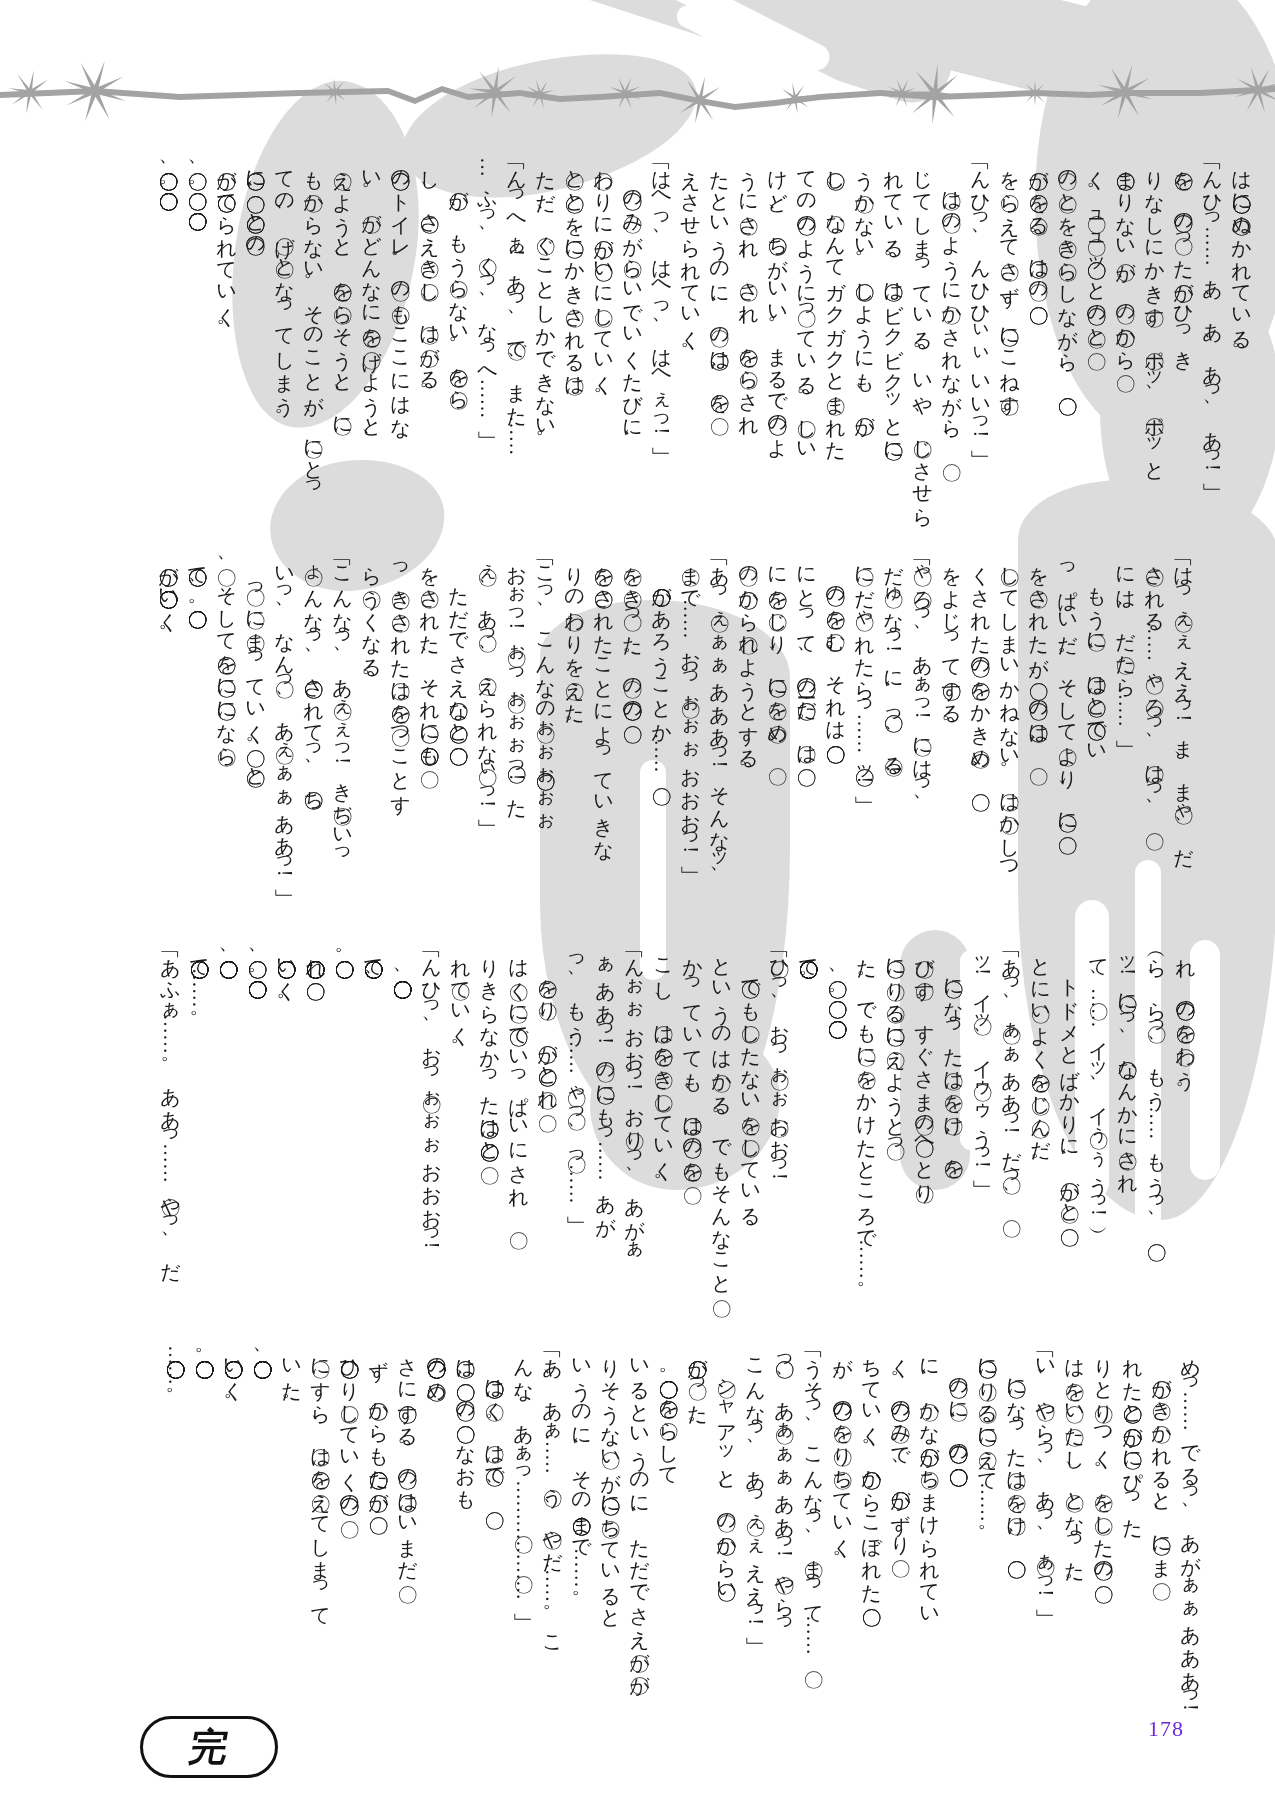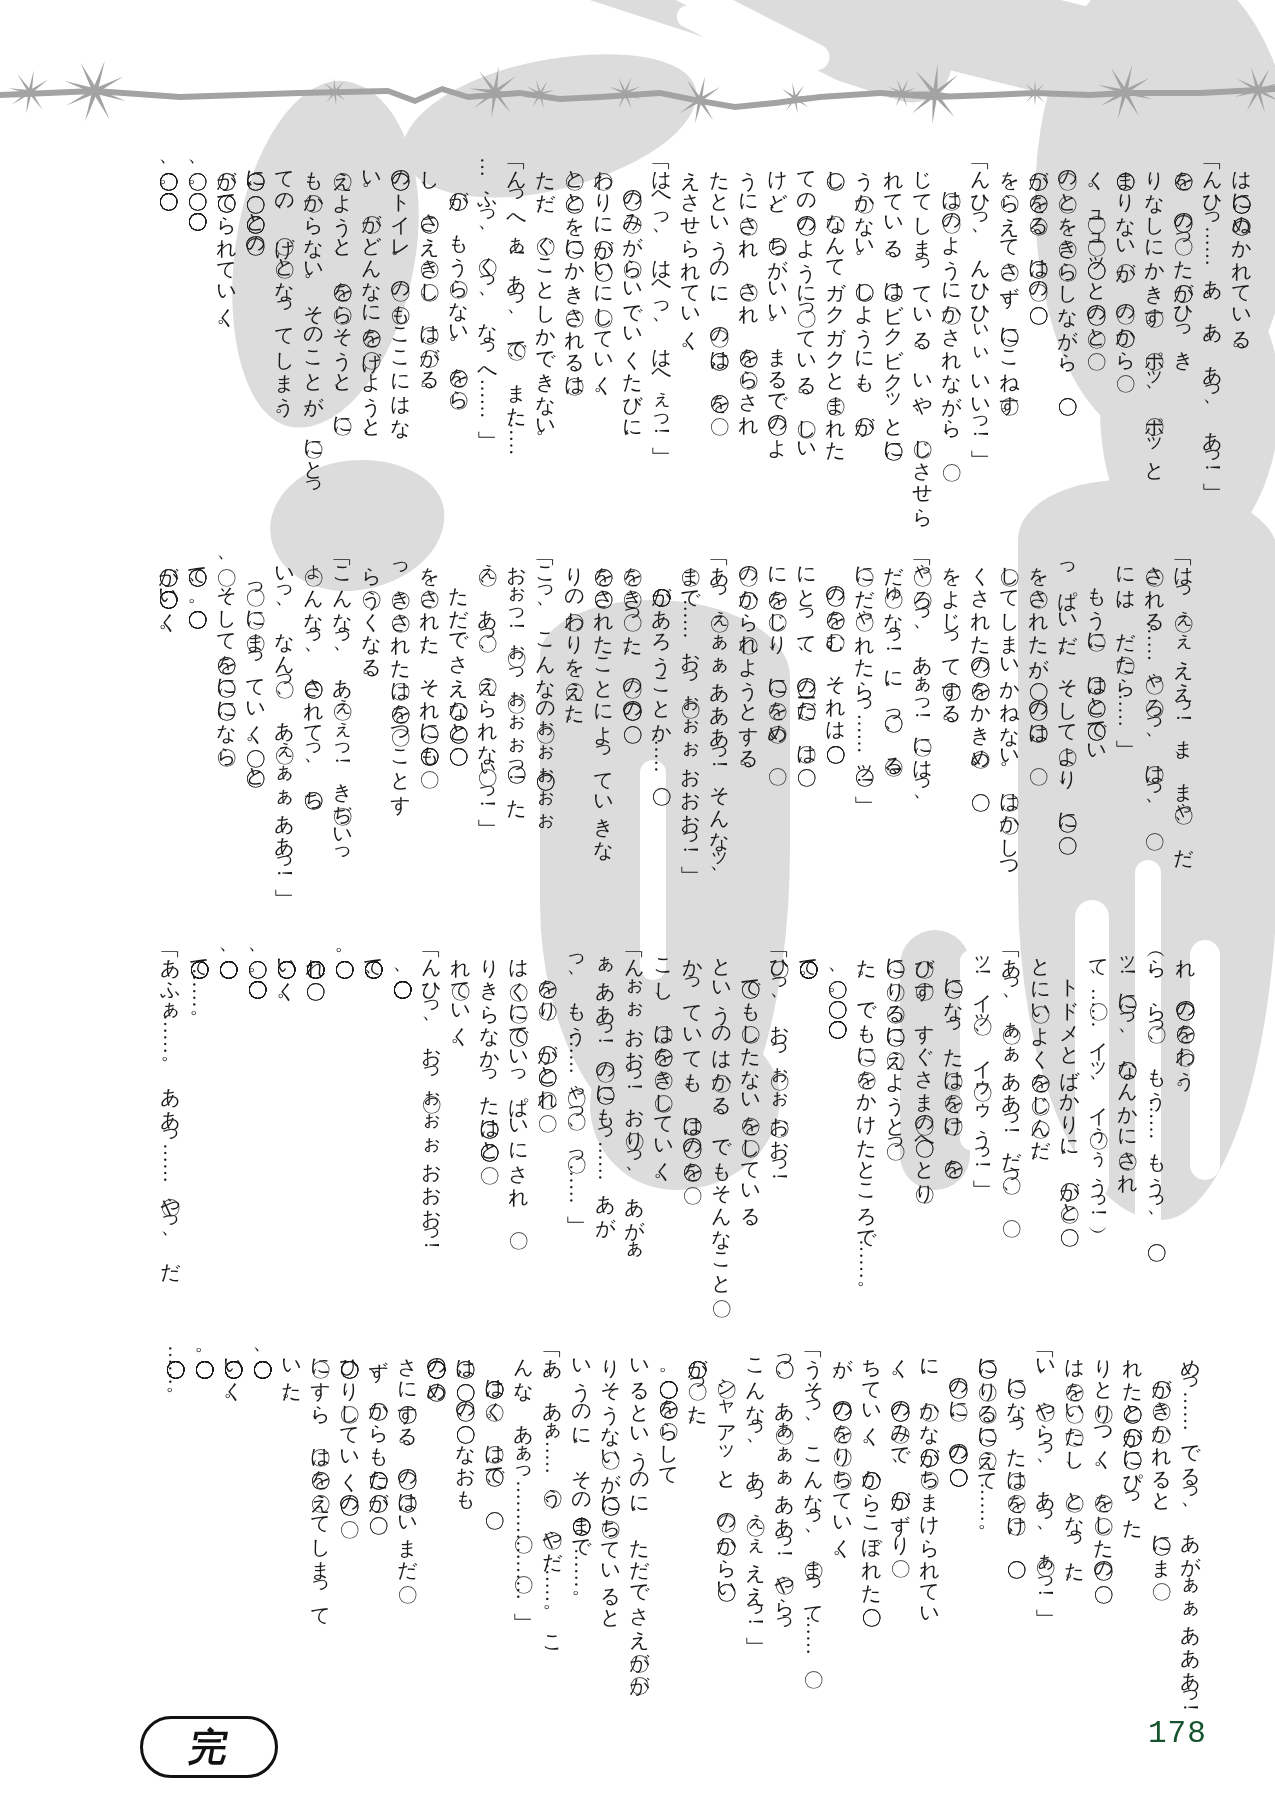--- a/index.html
+++ b/index.html
@@ -35,22 +35,22 @@
     border:3px solid #111;border-radius:999px;
     display:flex;align-items:center;justify-content:center;
     background:#fff;
   }
   .end-stamp span{
     font-size:38px;font-weight:bold;transform:skewX(-10deg);
     color:#111;line-height:1;
   }
   .page-num{
     position:absolute;left:1148px;top:1716px;
-    font-family:Liberation Mono, monospace;
-    font-size:31px;color:#14532d;letter-spacing:1px;
+    font-family:Liberation Serif, serif;
+    font-size:22px;color:#6d28d9;letter-spacing:1px;
   }
 </style>
 </head>
 <body>
 
 <div class="splat streak" style="left:540px;top:-30px;width:420px;height:80px;transform:rotate(18deg);"></div>
 <div class="splat streak" style="left:800px;top:-10px;width:430px;height:95px;transform:rotate(14deg);"></div>
 <div class="splat blob" style="left:1035px;top:-40px;width:260px;height:480px;"></div>
 <div class="splat blob" style="left:1100px;top:260px;width:180px;height:300px;"></div>
 <div class="splat blob" style="left:1018px;top:480px;width:260px;height:740px;border-radius:40% 60% 45% 55%/8% 10% 50% 45%;"></div>

